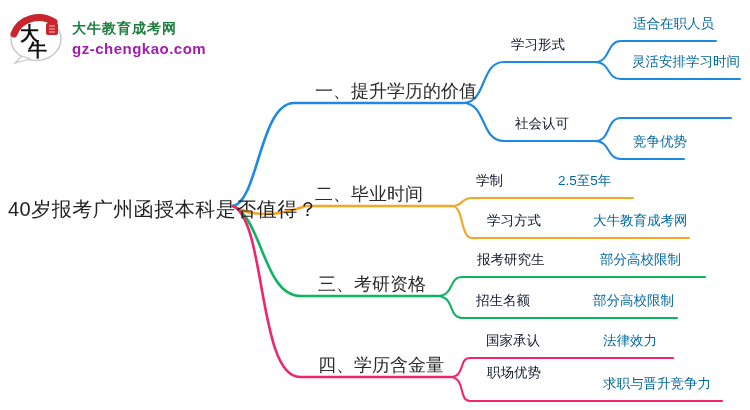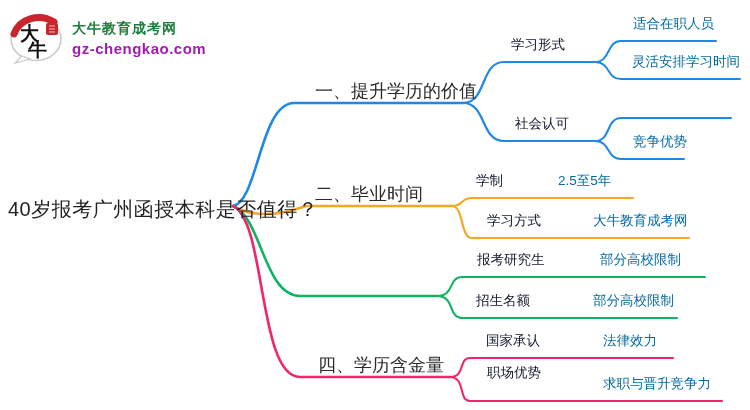--- a/index.html
+++ b/index.html
@@ -78,20 +78,21 @@
   <div class="node leaf" style="left:632px;top:53px;">灵活安排学习时间</div>
   <div class="node lvl2" style="left:515px;top:115px;">社会认可</div>
   <div class="node leaf" style="left:633px;top:133px;">竞争优势</div>
 
   <div class="node lvl1" style="left:315px;top:182px;">二、毕业时间</div>
   <div class="node lvl2" style="left:476px;top:172px;">学制</div>
   <div class="node leaf" style="left:558px;top:172px;">2.5至5年</div>
   <div class="node lvl2" style="left:476px;top:212px;margin-left:11px;">学习方式</div>
   <div class="node leaf" style="left:593px;top:212px;">大牛教育成考网</div>
 
+  <div class="node lvl1" style="left:318px;top:272px;">三、考研资格</div>
   <div class="node lvl2" style="left:477px;top:251px;">报考研究生</div>
   <div class="node leaf" style="left:600px;top:251px;">部分高校限制</div>
   <div class="node lvl2" style="left:476px;top:292px;">招生名额</div>
   <div class="node leaf" style="left:593px;top:292px;">部分高校限制</div>
 
   <div class="node lvl1" style="left:318px;top:353px;">四、学历含金量</div>
   <div class="node lvl2" style="left:486px;top:332px;font-family:Liberation Mono, monospace;">国家承认</div>
   <div class="node leaf" style="left:603px;top:332px;">法律效力</div>
   <div class="node lvl2" style="left:487px;top:364px;">职场优势</div>
   <div class="node leaf" style="left:603px;top:375px;">求职与晋升竞争力</div>

